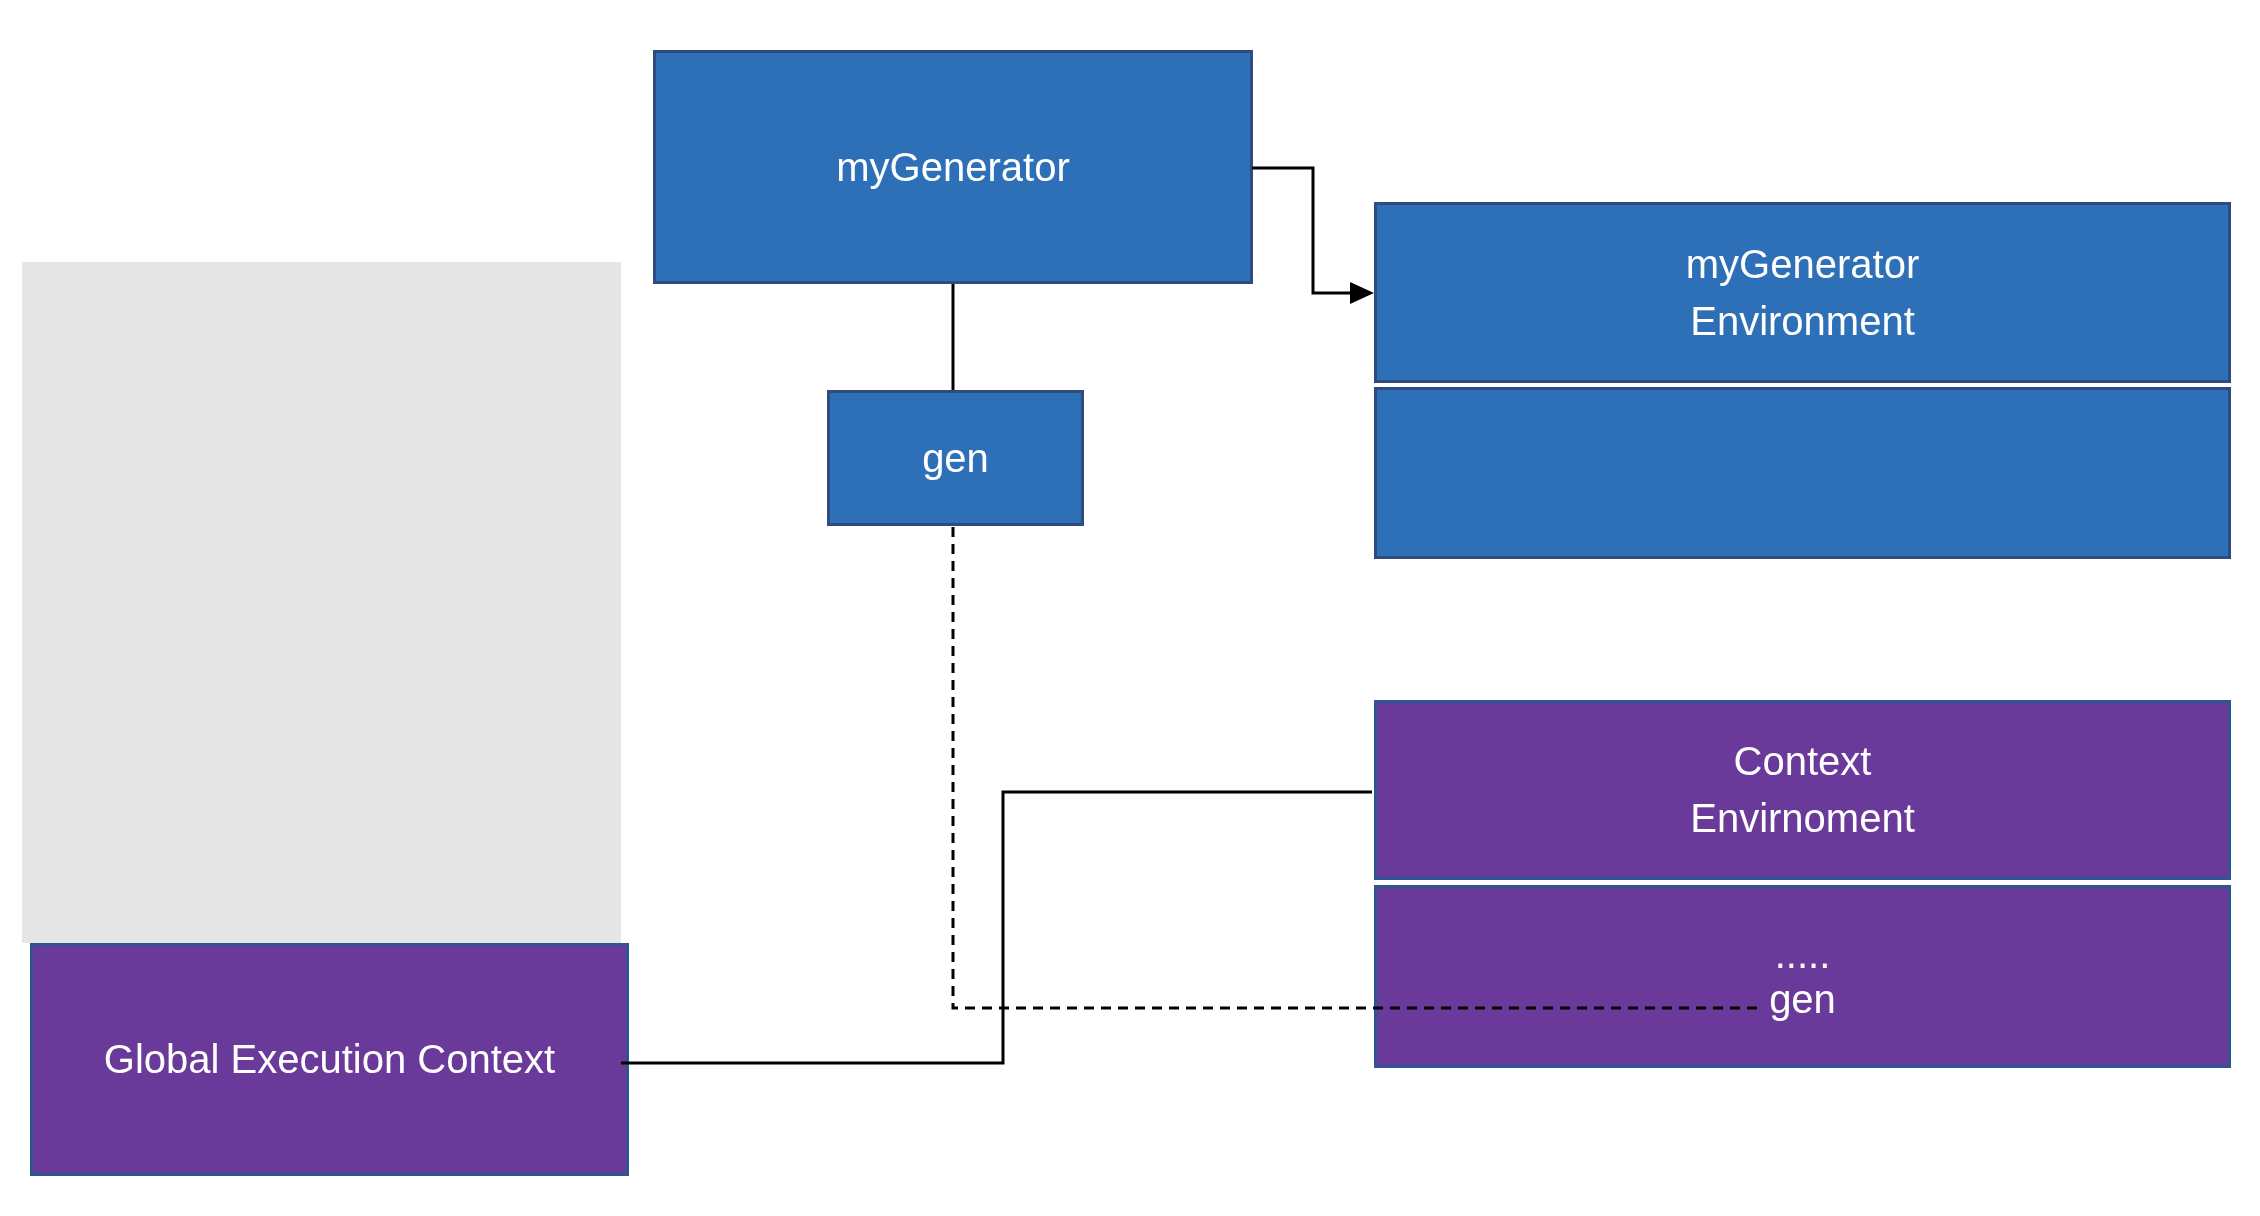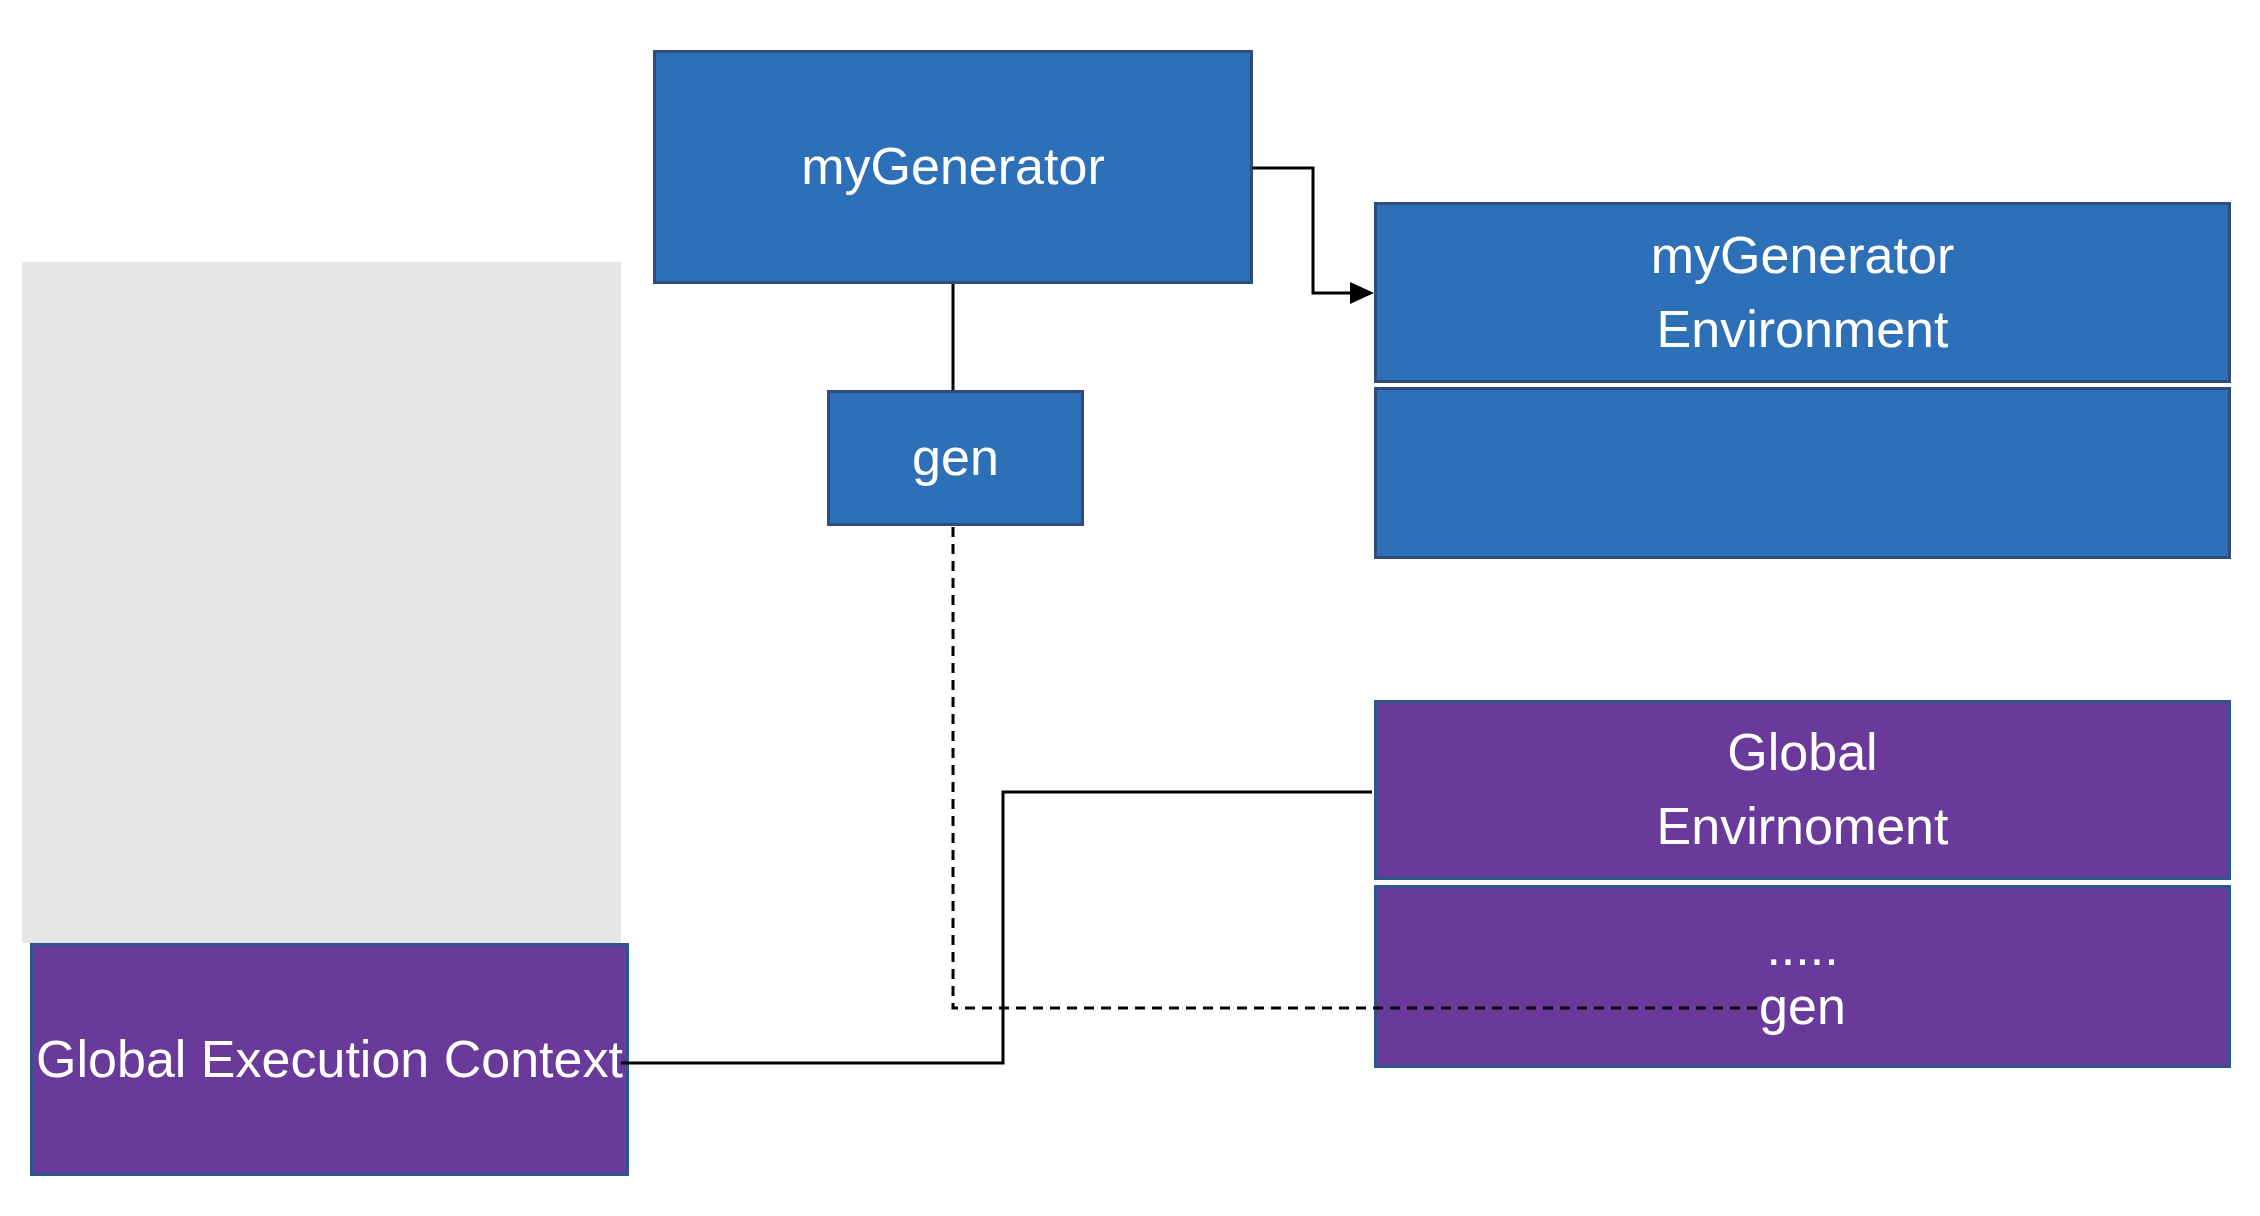--- a/index.html
+++ b/index.html
@@ -16,21 +16,21 @@
   body{
     width:2260px;height:1216px;
     position:relative;
     font-family:"Liberation Sans", sans-serif;
     overflow:hidden;
   }
   .canvas{position:absolute;left:0;top:0;width:2260px;height:1216px;background:#ffffff;}
   .abs{position:absolute;}
   .label{
     color:var(--label-text);
-    font-size:52px;
+    font-size:40px;
     line-height:1.42;
     text-align:center;
     font-weight:400;
   }
   
   .gray-area{
     left:22px;top:262px;width:599px;height:681px;
     background:var(--gray-fill);
   }
   .gec-box{
@@ -111,21 +111,21 @@
   <div class="abs env env-mygen">
     <div class="env-header">
       <div class="label">myGenerator</div>
       <div class="label">Environment</div>
     </div>
     <div class="env-body"></div>
   </div>
 
   <div class="abs env env-global">
     <div class="env-header">
-      <div class="label">Global</div>
+      <div class="label">Context</div>
       <div class="label">Envirnoment</div>
     </div>
     <div class="env-body">
       <div class="label">.....</div>
       <div class="label">gen</div>
     </div>
   </div>
 
   <svg class="connectors" viewBox="0 0 2260 1216" xmlns="http://www.w3.org/2000/svg">
 

